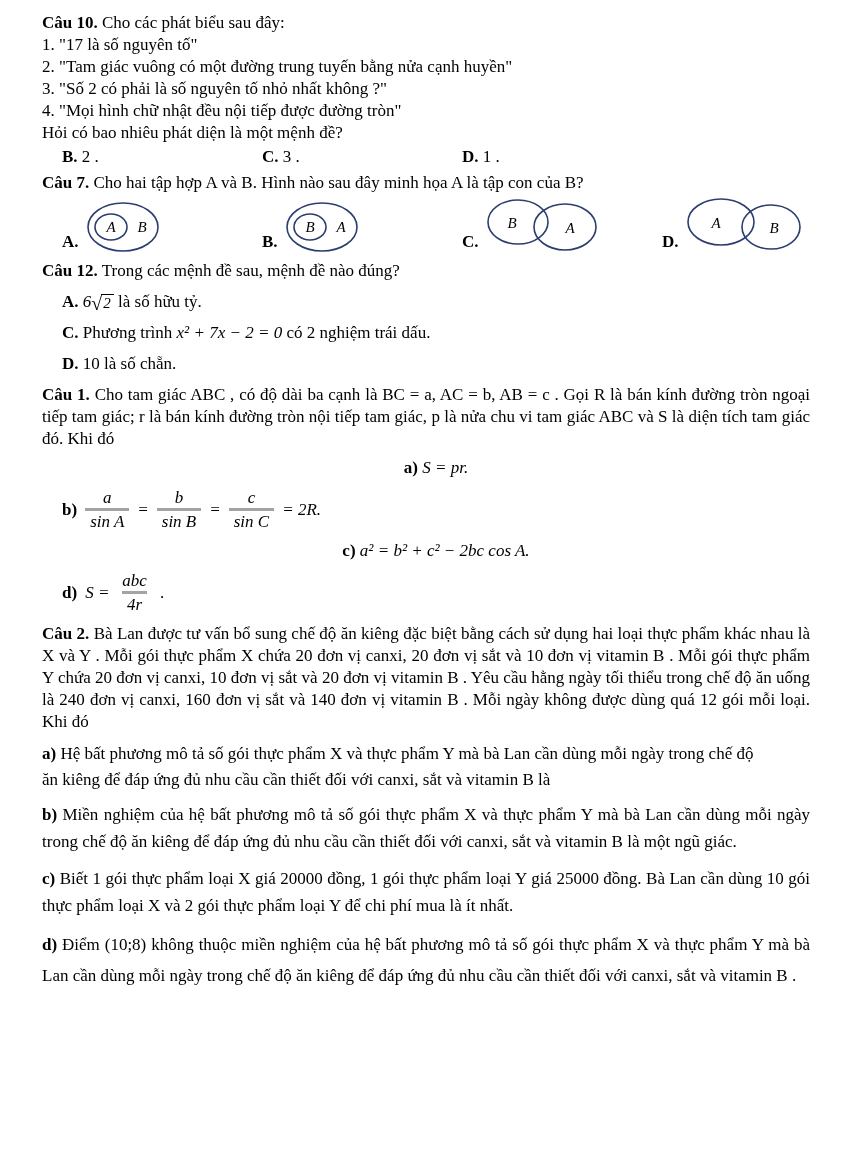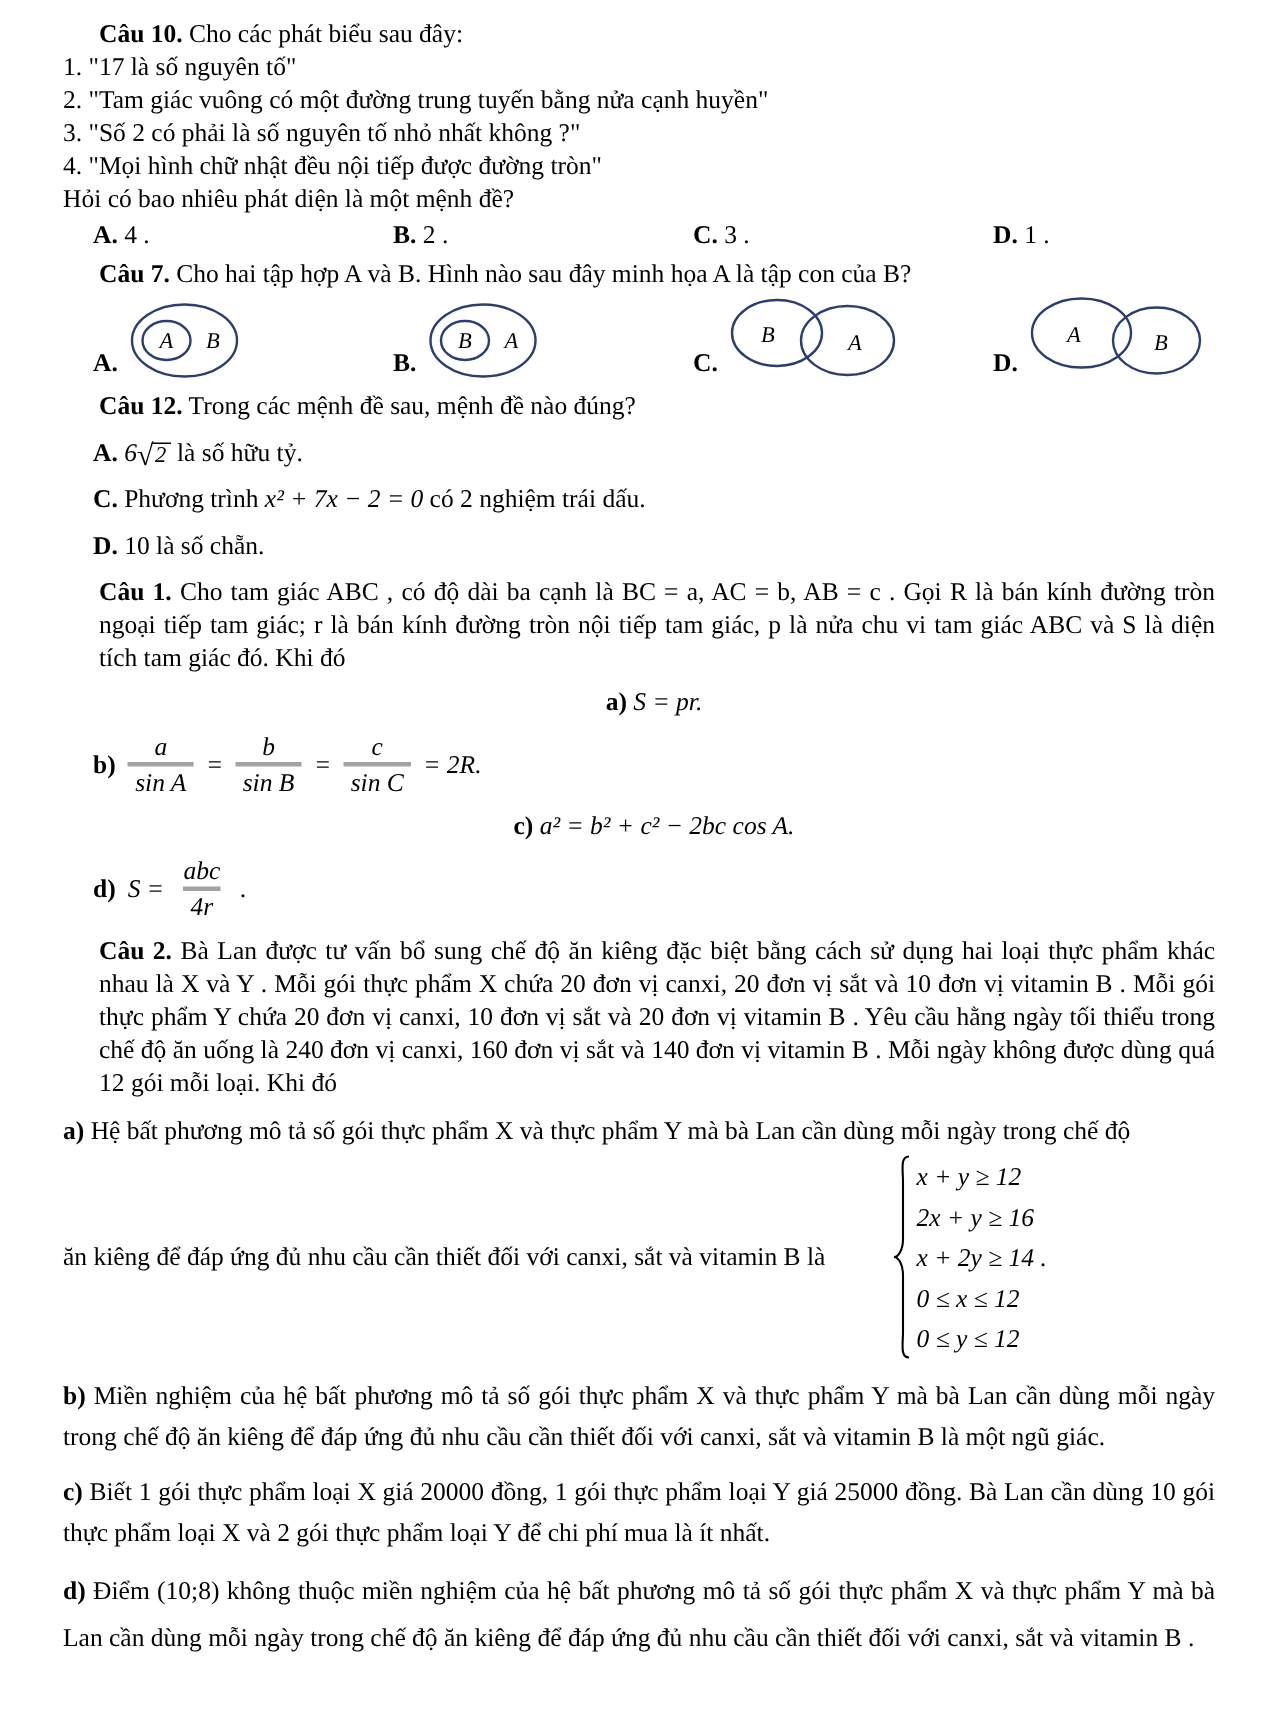--- a/index.html
+++ b/index.html
@@ -5,21 +5,21 @@
   html,body{margin:0;padding:0;background:#fff;}
   body{
     width:844px;height:1149px;box-sizing:border-box;
     padding:12px 34px 0 42px;
     font-family:"Liberation Serif",serif;
     font-size:17px;line-height:22px;color:#000;
     overflow:hidden;
   }
   p{margin:0;}
   b{font-weight:bold;}
-  .just{text-align:justify;margin-left:24px;}
+  .just{text-align:justify;}
   .math{font-style:italic;}
   .seg{}
   
   .row4{display:flex;padding-left:20px;margin:2px 0 4px 0;}
   .row4 .cell{width:200px;flex:0 0 auto;}
   .row4 .cell:last-child{width:auto;}
   .venn-row{display:flex;padding-left:20px;align-items:flex-end;margin:2px 0 6px 0;}
   .venn-row .vcell{width:200px;flex:0 0 auto;display:flex;align-items:flex-end;gap:6px;}
   .venn-row .vcell b{line-height:20px;margin-bottom:2px;}
   .vellipse{fill:none;stroke:#2c3e70;stroke-width:1.6;}
@@ -52,21 +52,20 @@
 <main>
 
   <section>
     <p class="just"><b class="seg">Câu 10.</b> <span class="seg">Cho các phát biểu sau đây:</span></p>
     <p>1. "17 là số nguyên tố"</p>
     <p>2. "Tam giác vuông có một đường trung tuyến bằng nửa cạnh huyền"</p>
     <p>3. "Số 2 có phải là số nguyên tố nhỏ nhất không ?"</p>
     <p>4. "Mọi hình chữ nhật đều nội tiếp được đường tròn"</p>
     <p>Hỏi có bao nhiêu phát diện là một mệnh đề?</p>
     <div class="row4">
-      <div class="cell"><b>A.</b> <span>4 .</span></div>
       <div class="cell"><b>B.</b> <span>2 .</span></div>
       <div class="cell"><b>C.</b> <span>3 .</span></div>
       <div class="cell"><b>D.</b> <span>1 .</span></div>
     </div>
   </section>
 
   <section>
     <p class="just"><b class="seg">Câu 7.</b> <span class="seg">Cho hai tập hợp A và B. Hình nào sau đây minh họa A là tập con của B?</span></p>
     <div class="venn-row">
       <div class="vcell">
@@ -151,32 +150,20 @@
       <span>.</span>
     </div>
   </section>
 
   <section>
     <p class="just"><b class="seg">Câu 2.</b> <span class="seg">Bà Lan được tư vấn bổ sung chế độ ăn kiêng đặc biệt bằng cách sử dụng hai loại thực phẩm khác nhau là X và Y . Mỗi gói thực phẩm X chứa 20 đơn vị canxi, 20 đơn vị sắt và 10 đơn vị vitamin B . Mỗi gói thực phẩm Y chứa 20 đơn vị canxi, 10 đơn vị sắt và 20 đơn vị vitamin B . Yêu cầu hằng ngày tối thiểu trong chế độ ăn uống là 240 đơn vị canxi, 160 đơn vị sắt và 140 đơn vị vitamin B . Mỗi ngày không được dùng quá 12 gói mỗi loại. Khi đó</span></p>
 
     <p class="just blk" style="margin-bottom:0"><b>a)</b> <span>Hệ bất phương mô tả số gói thực phẩm X và thực phẩm Y mà bà Lan cần dùng mỗi ngày trong chế độ</span></p>
     <div class="a-flex">
       <span class="a-left">ăn kiêng để đáp ứng đủ nhu cầu cần thiết đối với canxi, sắt và vitamin B là</span>
-      <div class="sys">
-        <svg class="brace-svg" width="14" height="138" viewBox="0 0 14 138">
-          <path d="M12,2 C6,2 8,11 8,19 L8,57 C8,64 5,69 2,69 C5,69 8,74 8,81 L8,119 C8,127 6,136 12,136" fill="none" stroke="#000" stroke-width="1.4"></path>
-        </svg>
-        <div class="sys-lines">
-          <div class="sline">x + y ≥ 12</div>
-          <div class="sline">2x + y ≥ 16</div>
-          <div class="sline">x + 2y ≥ 14 .</div>
-          <div class="sline">0 ≤ x ≤ 12</div>
-          <div class="sline">0 ≤ y ≤ 12</div>
-        </div>
-      </div>
     </div>
 
     <p class="just blk p27"><b>b)</b> <span>Miền nghiệm của hệ bất phương mô tả số gói thực phẩm X và thực phẩm Y mà bà Lan cần dùng mỗi ngày trong chế độ ăn kiêng để đáp ứng đủ nhu cầu cần thiết đối với canxi, sắt và vitamin B là một ngũ giác.</span></p>
     <p class="just blk p27"><b>c)</b> <span>Biết 1 gói thực phẩm loại X giá 20000 đồng, 1 gói thực phẩm loại Y giá 25000 đồng. Bà Lan cần dùng 10 gói thực phẩm loại X và 2 gói thực phẩm loại Y để chi phí mua là ít nhất.</span></p>
     <p class="just blk p31"><b>d)</b> <span>Điểm (10;8) không thuộc miền nghiệm của hệ bất phương mô tả số gói thực phẩm X và thực phẩm Y mà bà Lan cần dùng mỗi ngày trong chế độ ăn kiêng để đáp ứng đủ nhu cầu cần thiết đối với canxi, sắt và vitamin B .</span></p>
   </section>
 
 </main>
 
 </body></html>

